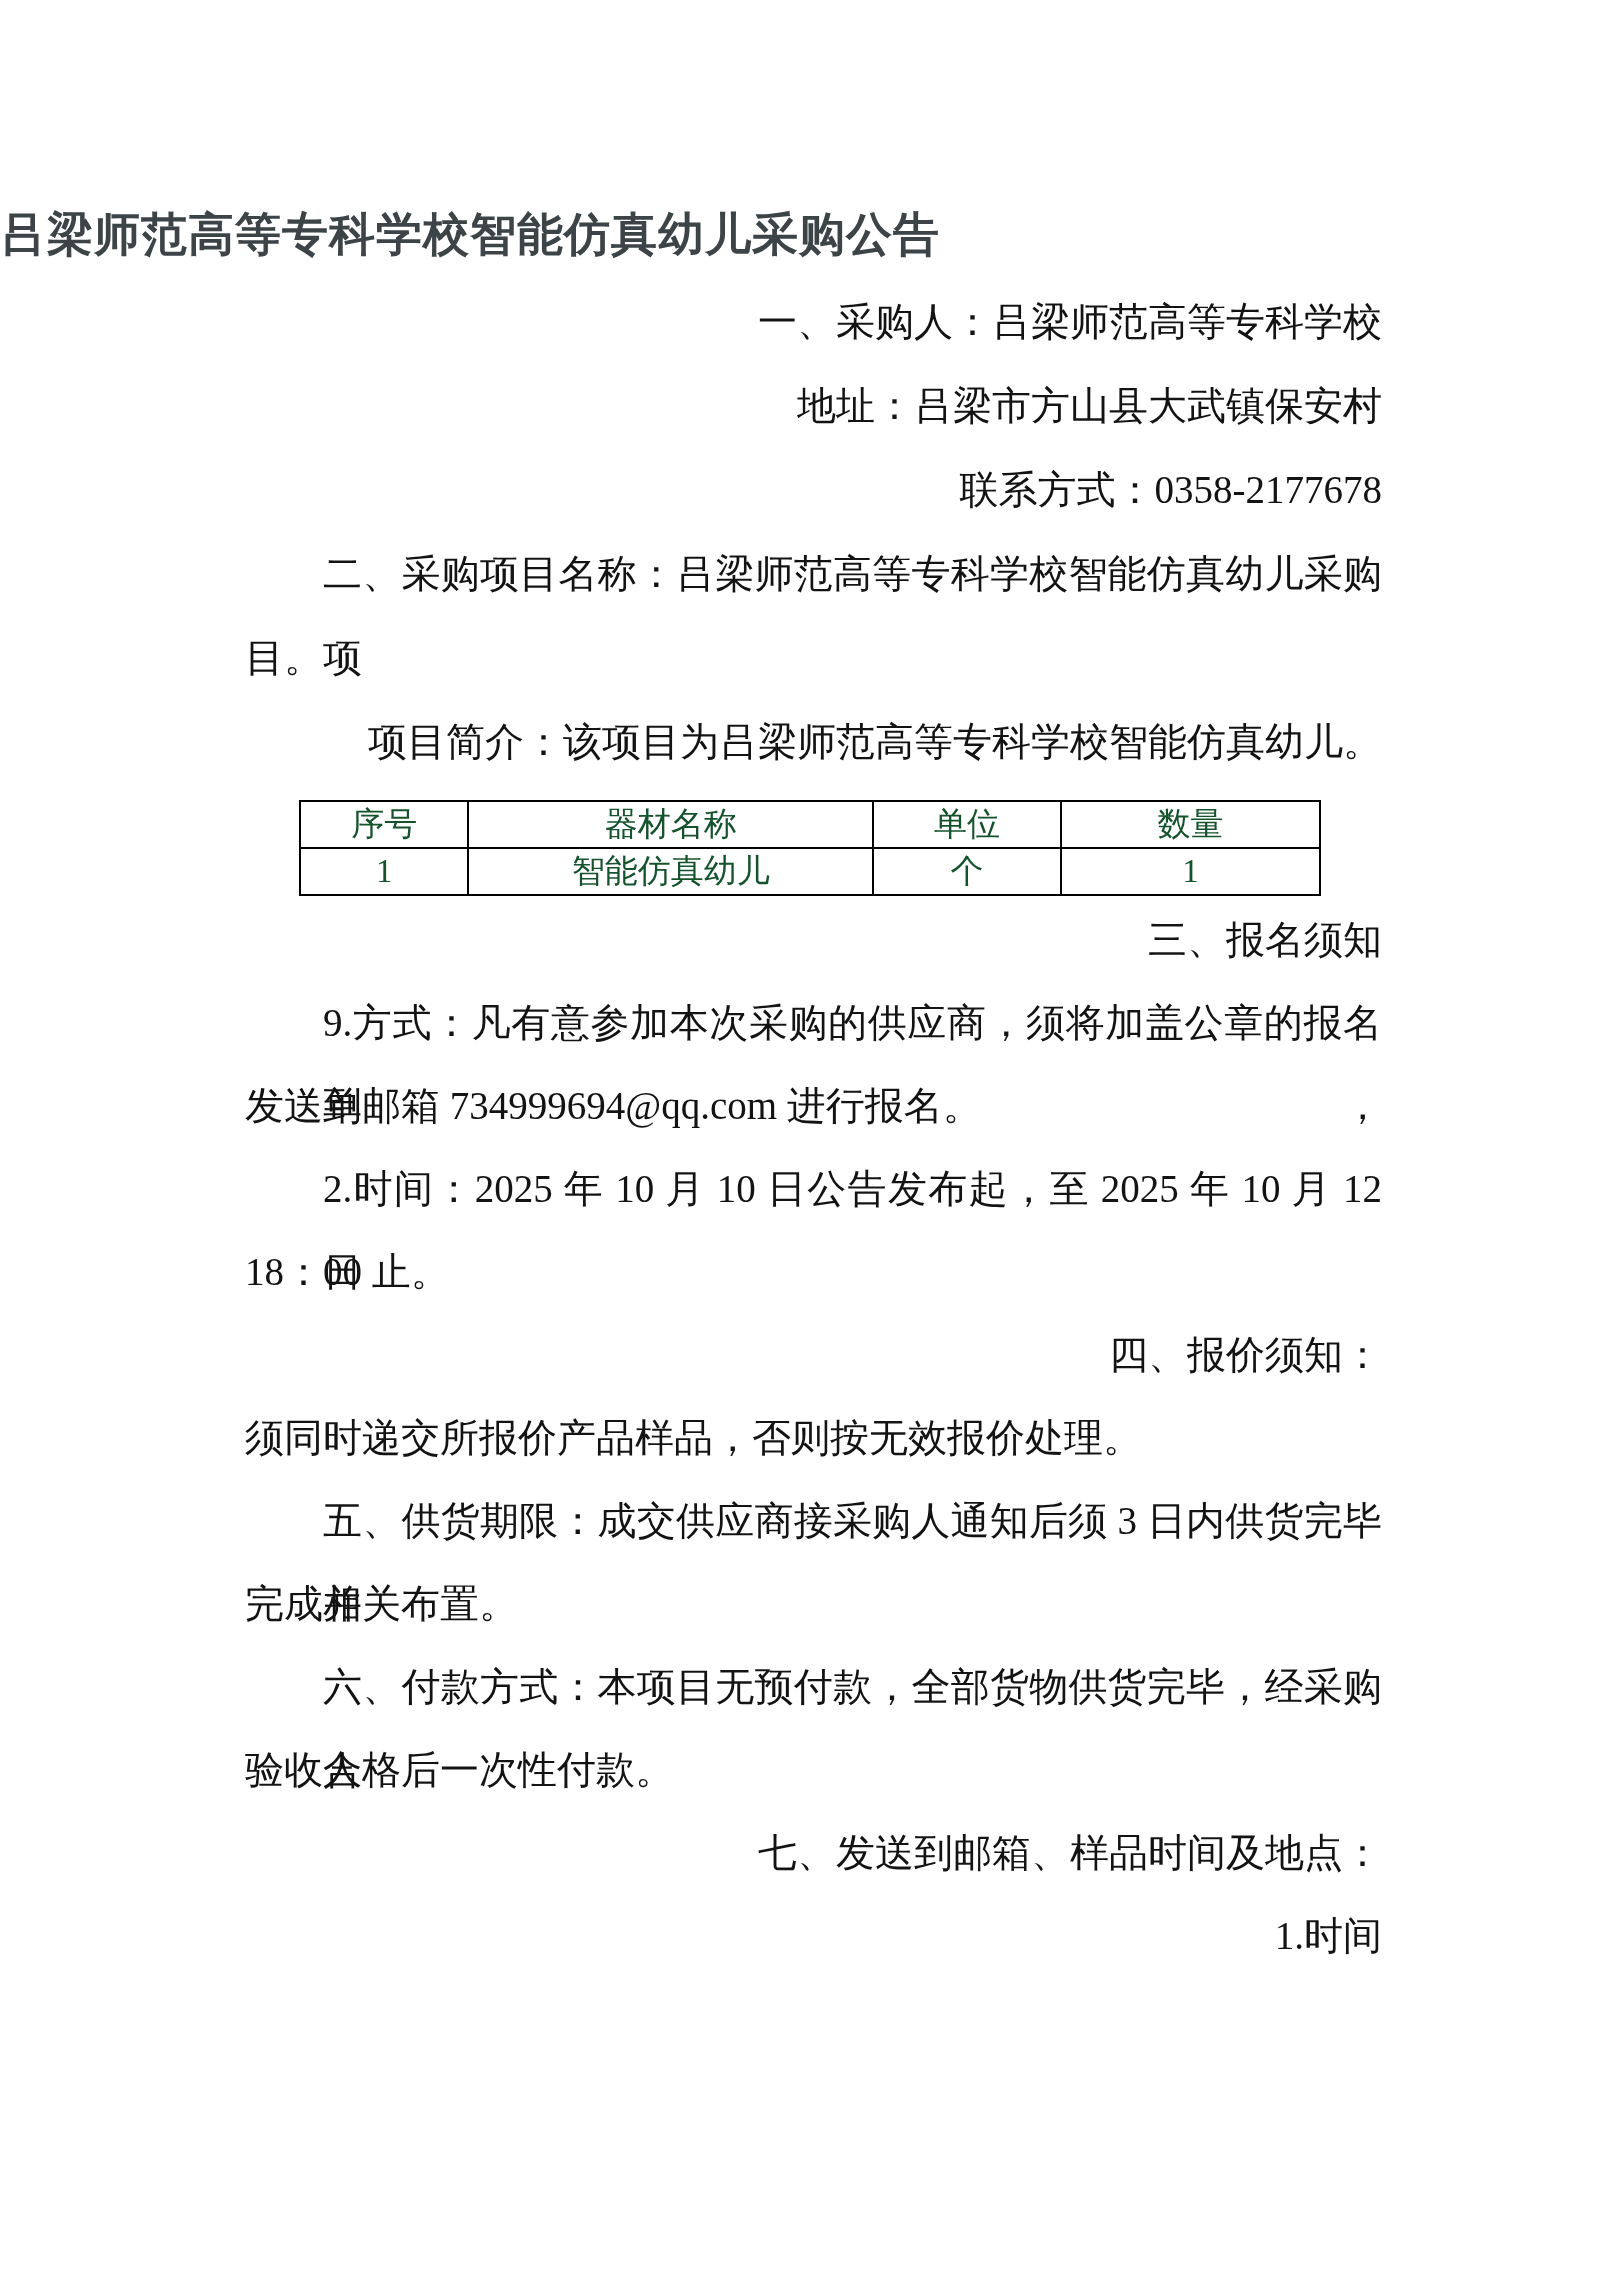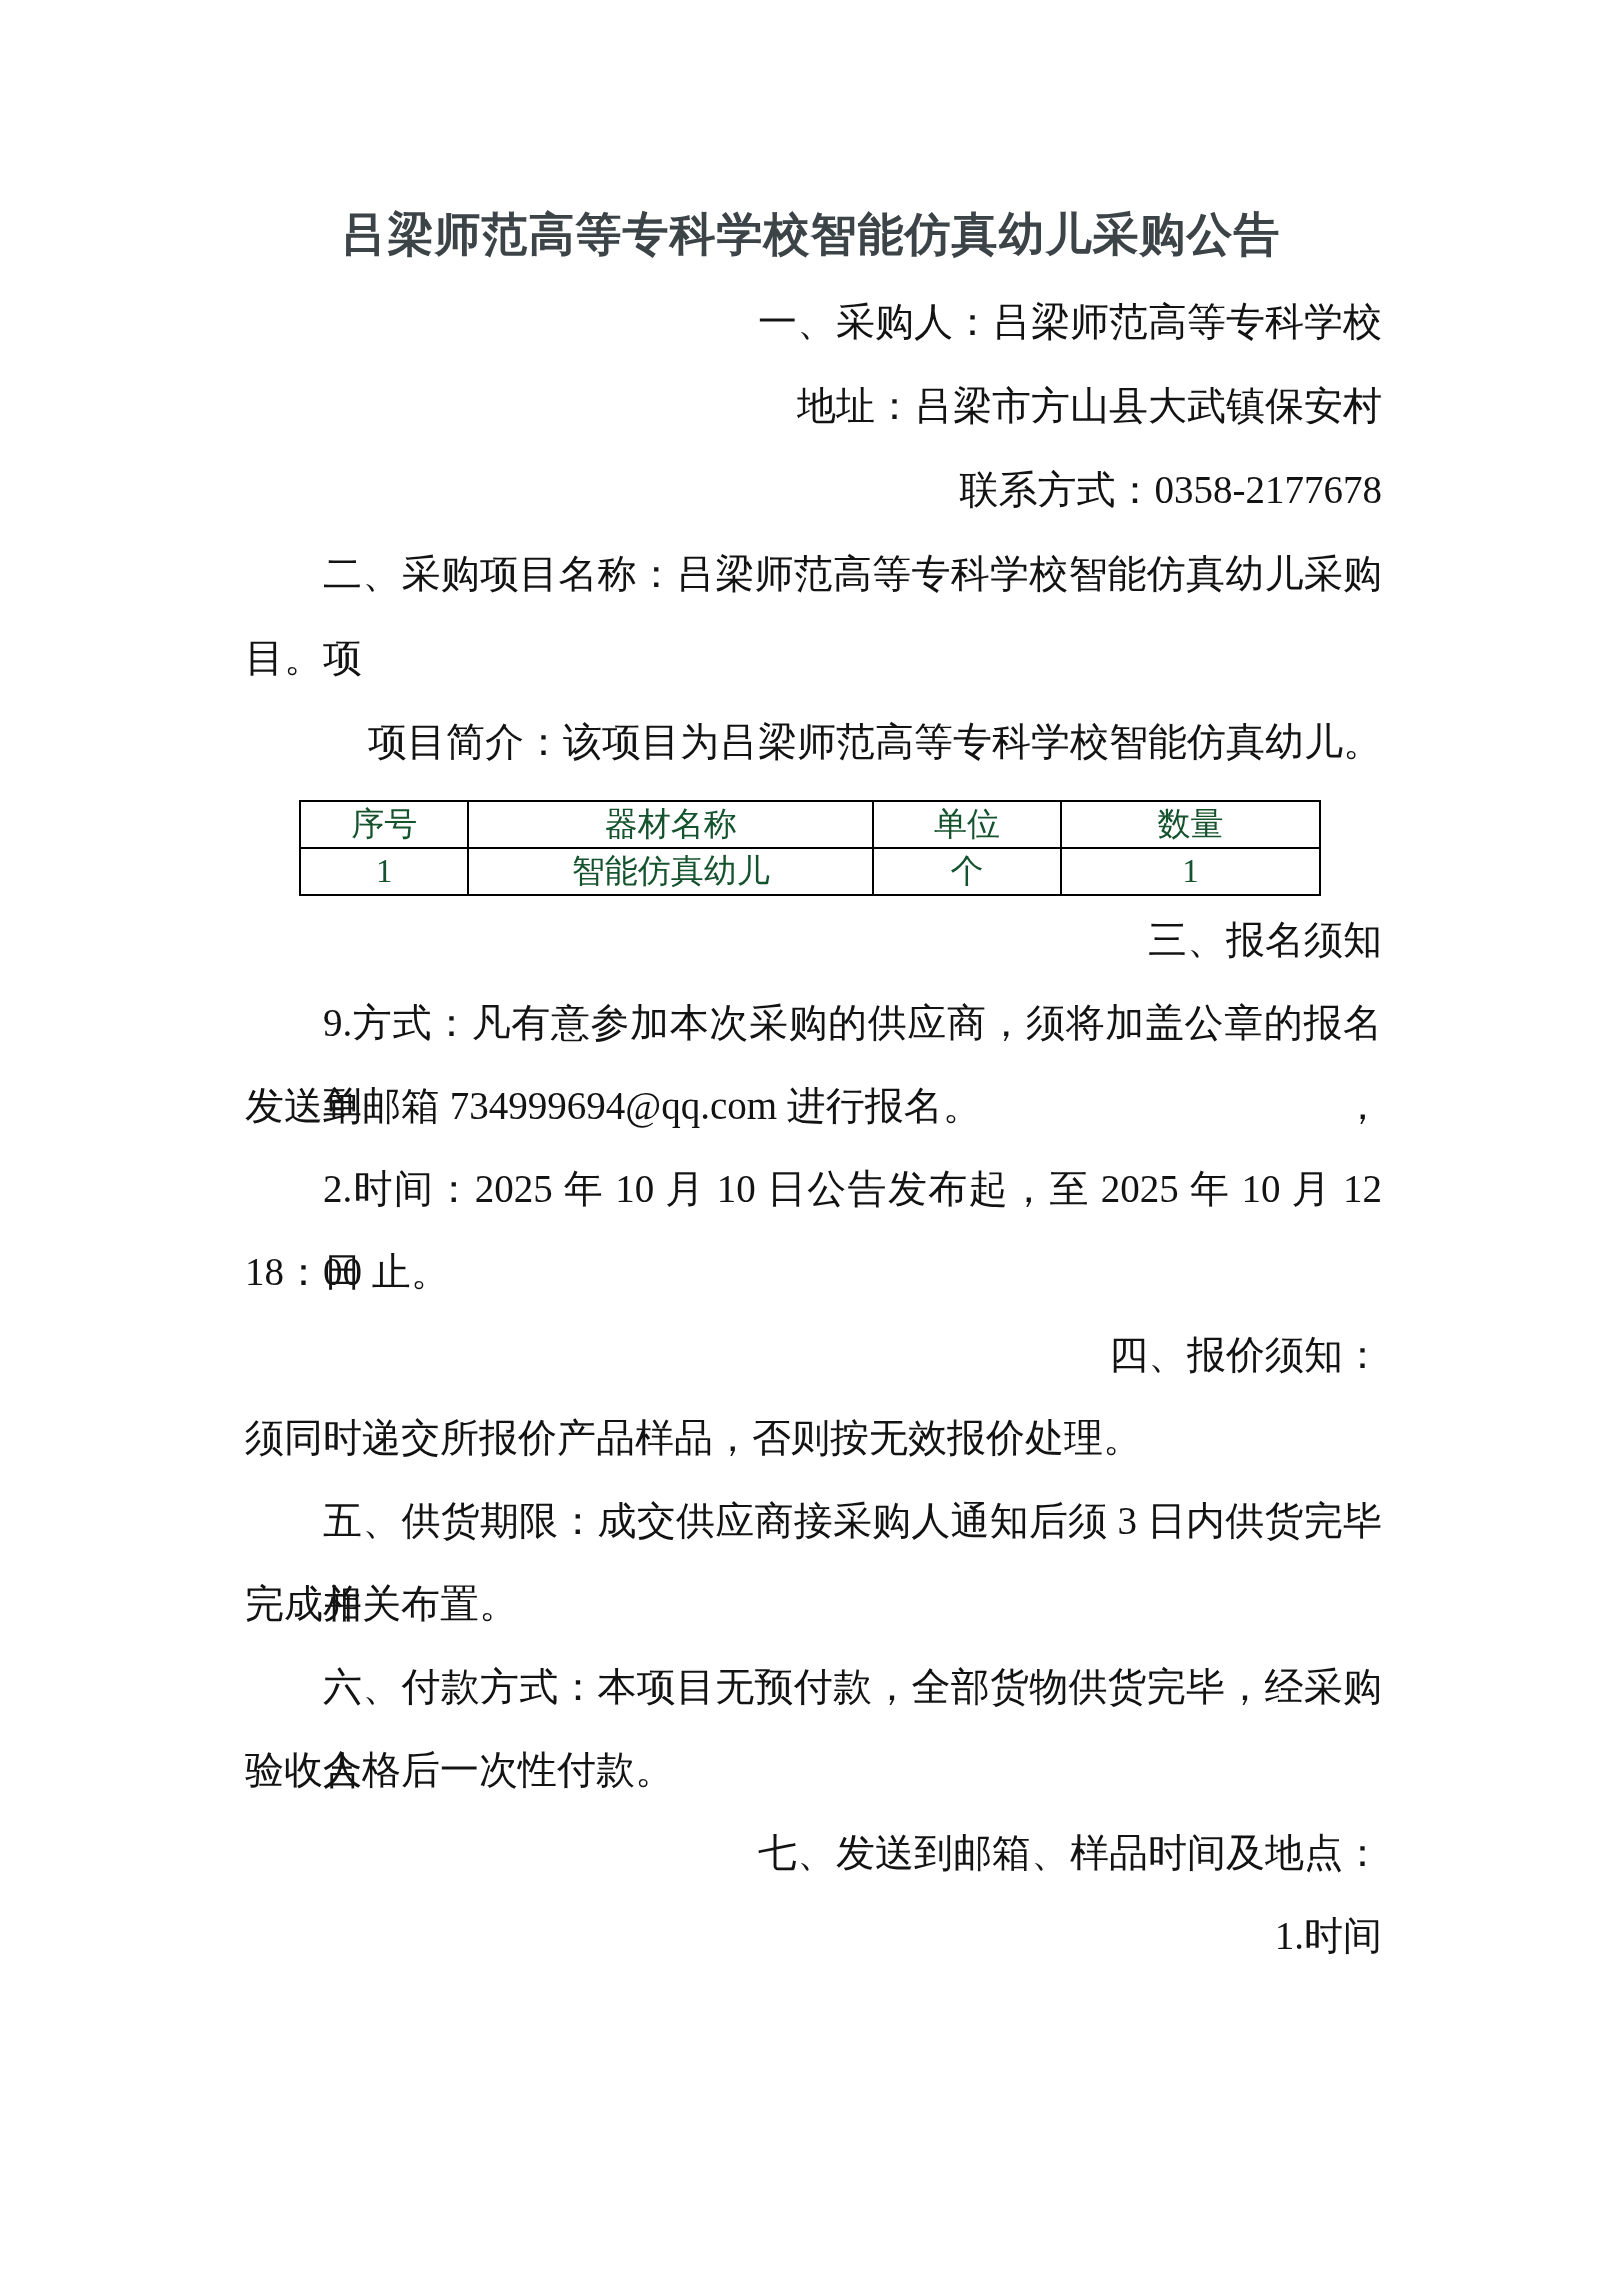--- a/index.html
+++ b/index.html
@@ -14,21 +14,20 @@
     height: 2293px;
     background: #ffffff;
     margin: 0 auto;
     overflow: hidden;
   }
   .doc-title {
     position: absolute;
     top: 204px;
     left: 0;
     width: 100%;
-    text-align: center;
     font-size: 46px;
     font-weight: 600;
     color: #3c4447;
     letter-spacing: 1px;
   }
   .content {
     position: absolute;
     left: 245px;
     top: 280px;
     width: 1137px;

